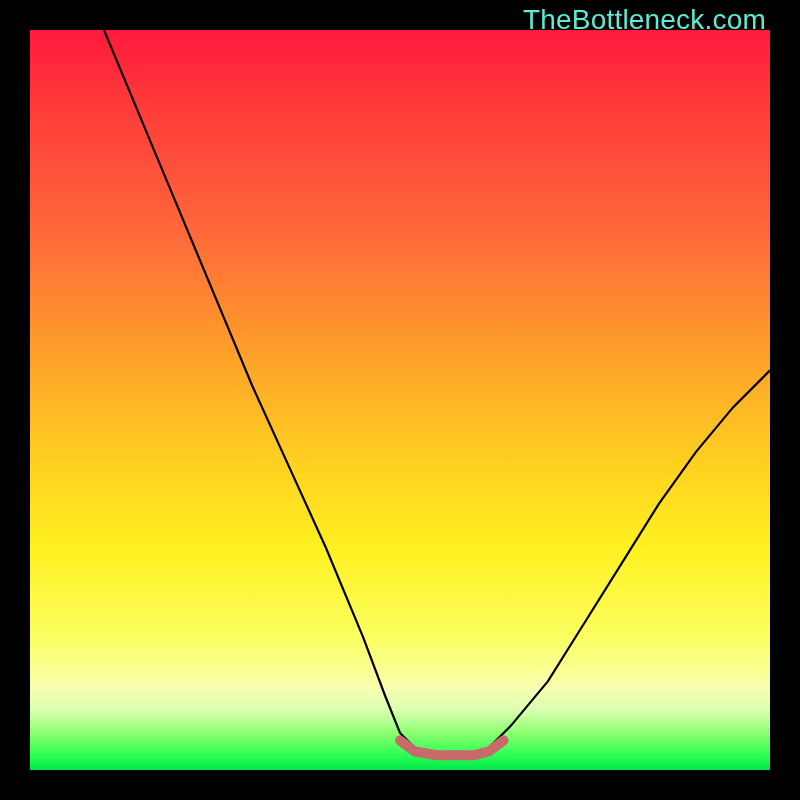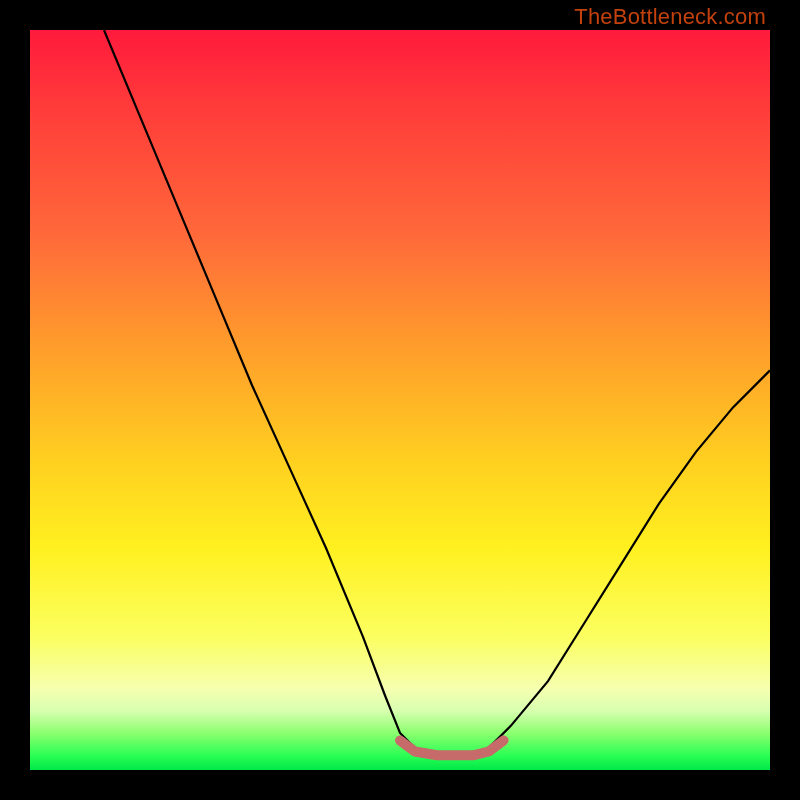--- a/index.html
+++ b/index.html
@@ -37,22 +37,22 @@
       #d8ffb0 92%,
       #8cff70 95%,
       #2cff54 98%,
       #00e848 100%
     );
   }
   .watermark {
     position: absolute;
     top: 4px;
     right: 34px;
-    color: #c2410c;
-    font-size: 22px;
+    color: #5eead4;
+    font-size: 28px;
     letter-spacing: 0.2px;
     user-select: none;
   }
   svg.curve {
     position: absolute;
     left: 0;
     top: 0;
     width: 740px;
     height: 740px;
   }

